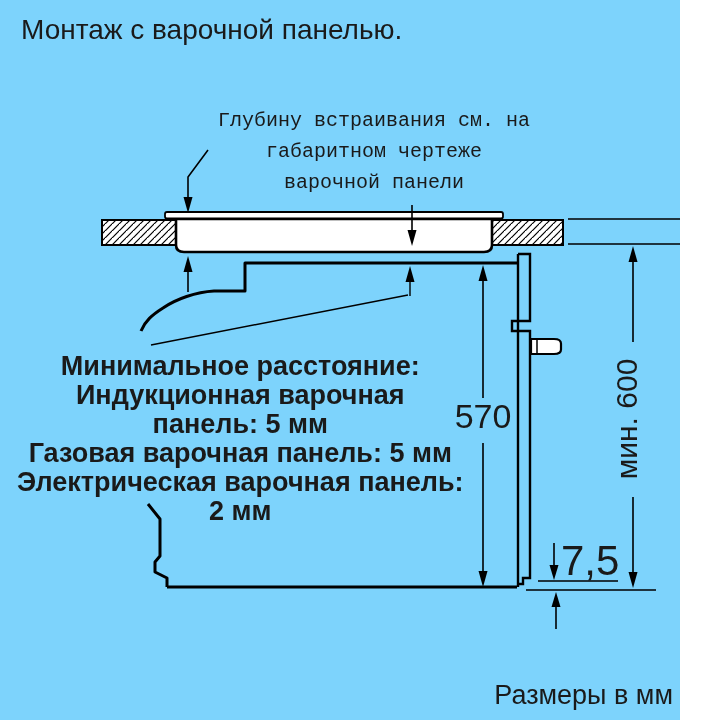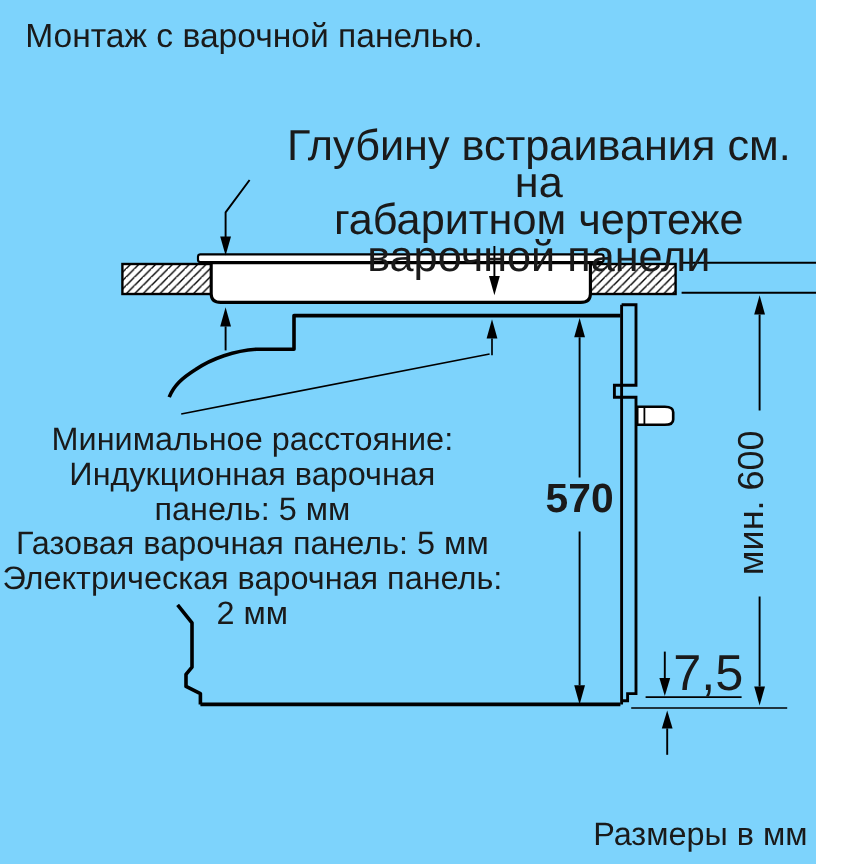--- a/index.html
+++ b/index.html
@@ -8,23 +8,23 @@
     width:680px;height:720px;
     background:#7dd3fc;
     font-family:"Liberation Sans", sans-serif;
     color:#1a1a1a;
     overflow:hidden;
     text-align:center;
   }
   .stage svg{position:absolute;left:0;top:0;}
   .txt{position:absolute;white-space:pre-line;color:#1a1a1a;}
   .title{left:21px;top:14px;font-size:28px;line-height:32px;}
-  .depth-note{left:218px;top:105px;font-size:36px;line-height:31px;}
-  .min-note{left:2px;top:352px;font-size:27px;line-height:29px;}
-  .dim-570{left:483px;top:398px;font-size:34px;line-height:36px;transform:translateX(-50%);white-space:nowrap;font-weight:bold;}
+  .depth-note{left:218px;top:105px;font-size:20px;line-height:31px;font-family:Liberation Mono, monospace;}
+  .min-note{left:17px;top:352px;font-size:27px;line-height:29px;font-weight:bold;}
+  .dim-570{left:483px;top:398px;font-size:34px;line-height:36px;transform:translateX(-50%);white-space:nowrap;}
   .dim-600{left:627px;top:419px;font-size:30px;line-height:32px;transform:translate(-50%,-50%) rotate(-90deg);white-space:nowrap;}
   .dim-75{left:561px;top:544px;font-size:42px;line-height:33px;white-space:nowrap;}
   .footer-note{right:7px;top:680px;font-size:27px;line-height:31px;white-space:nowrap;}
 </style>
 </head>
 <body>
 
 <div class="stage">
 
   <svg width="720" height="720" viewBox="0 0 720 720">

